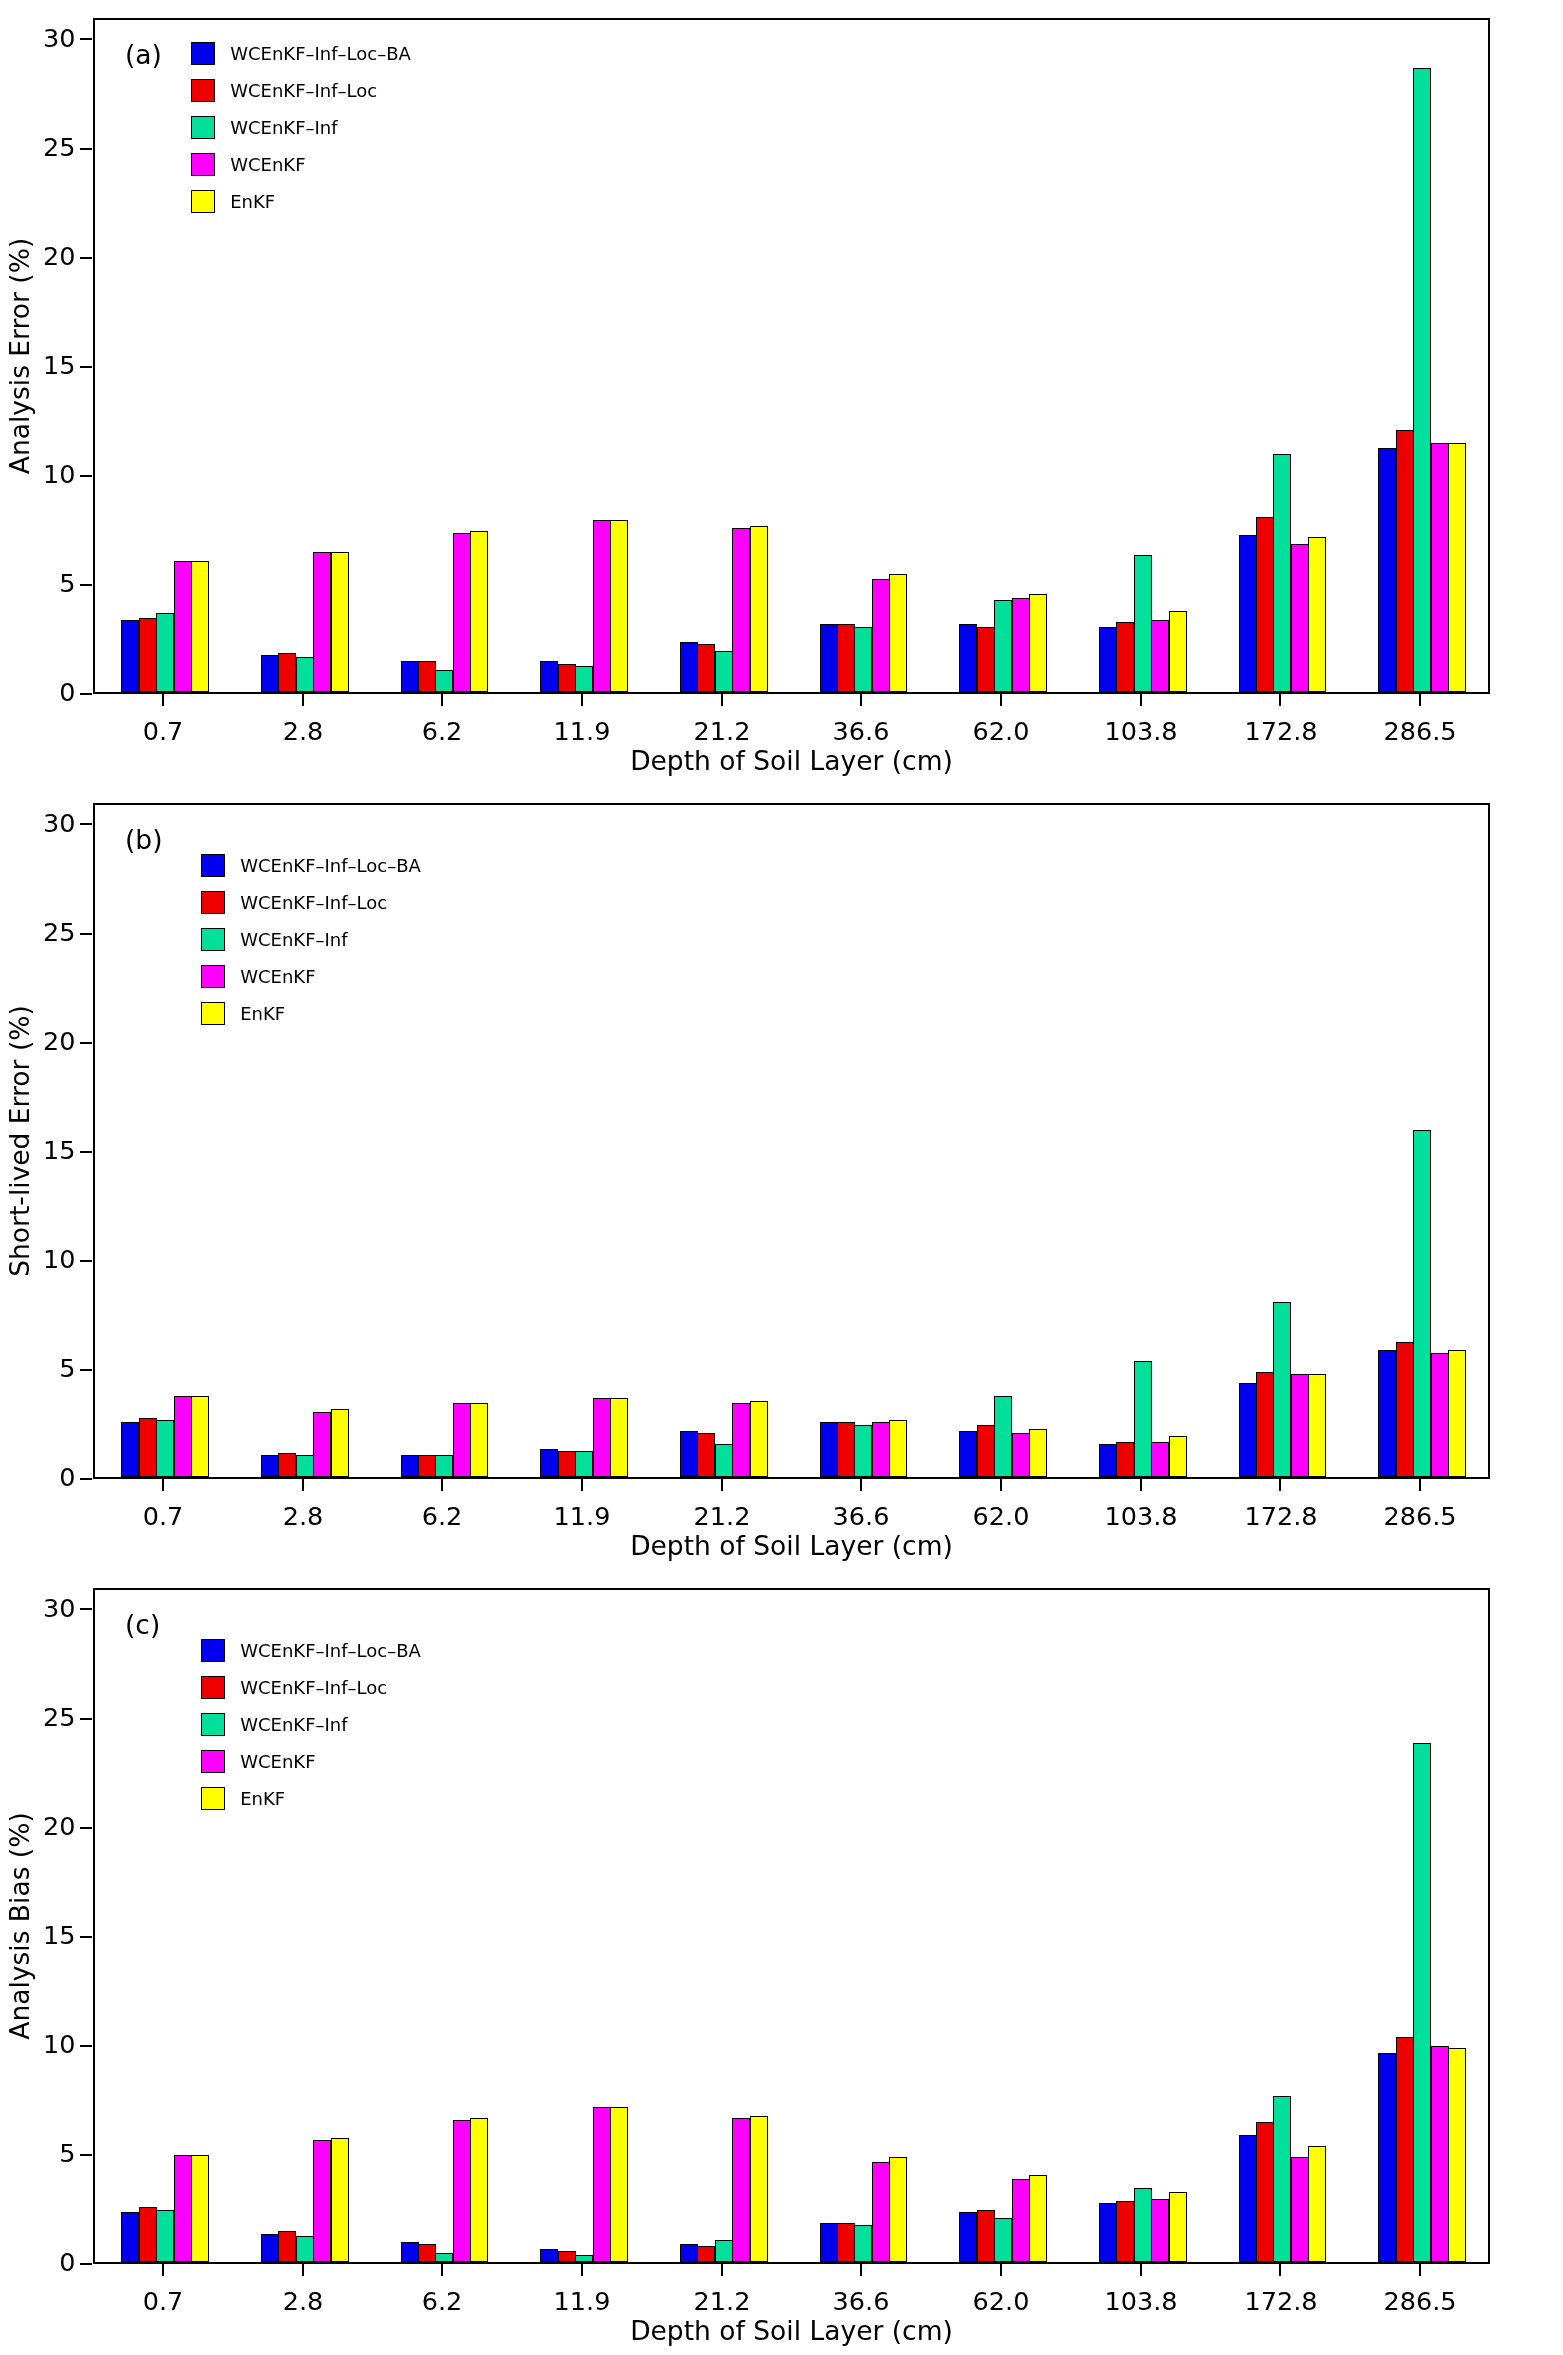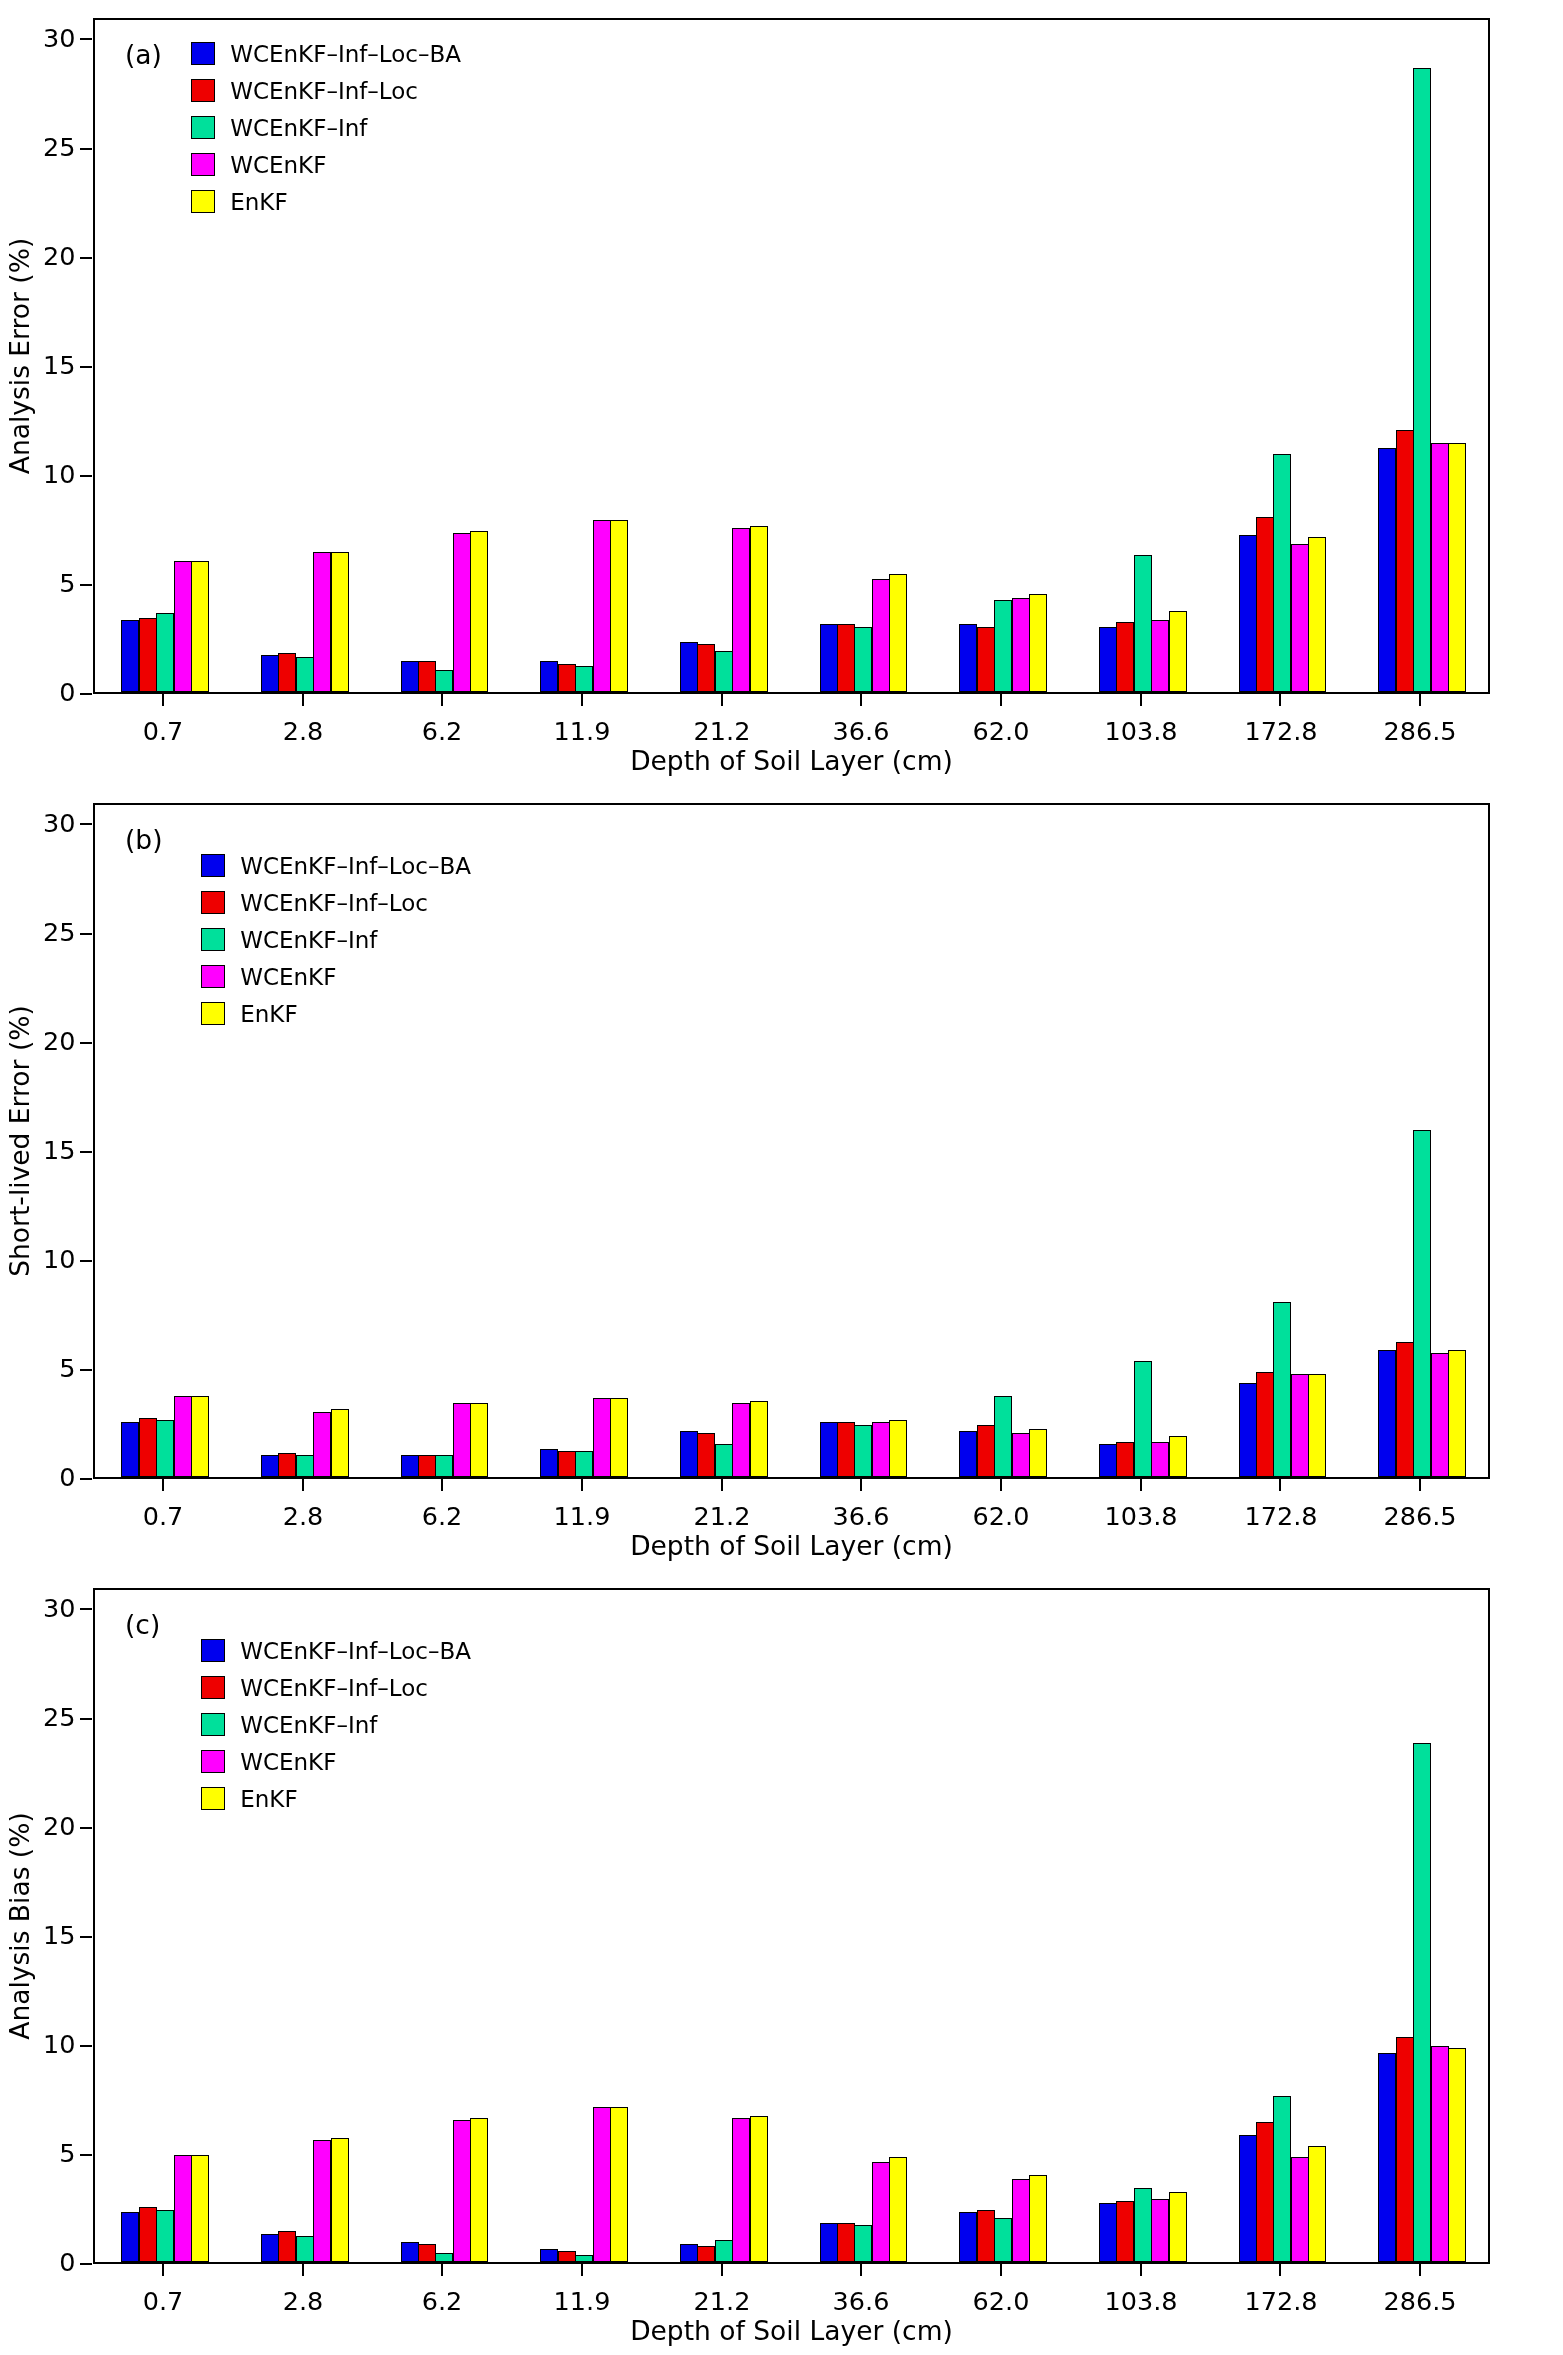--- a/index.html
+++ b/index.html
@@ -95,21 +95,21 @@
     width: 118px;
   }
   .bar {
     position: absolute;
     bottom: 0;
     border: 1px solid #000000;
     box-sizing: border-box;
   }
   .legend {
     position: absolute;
-    font-size: 23px;
+    font-size: 18px;
   }
   .legend-row {
     display: flex;
     align-items: center;
     height: 37px;
     white-space: nowrap;
   }
   .legend-swatch {
     width: 23.5px;
     height: 23.5px;

